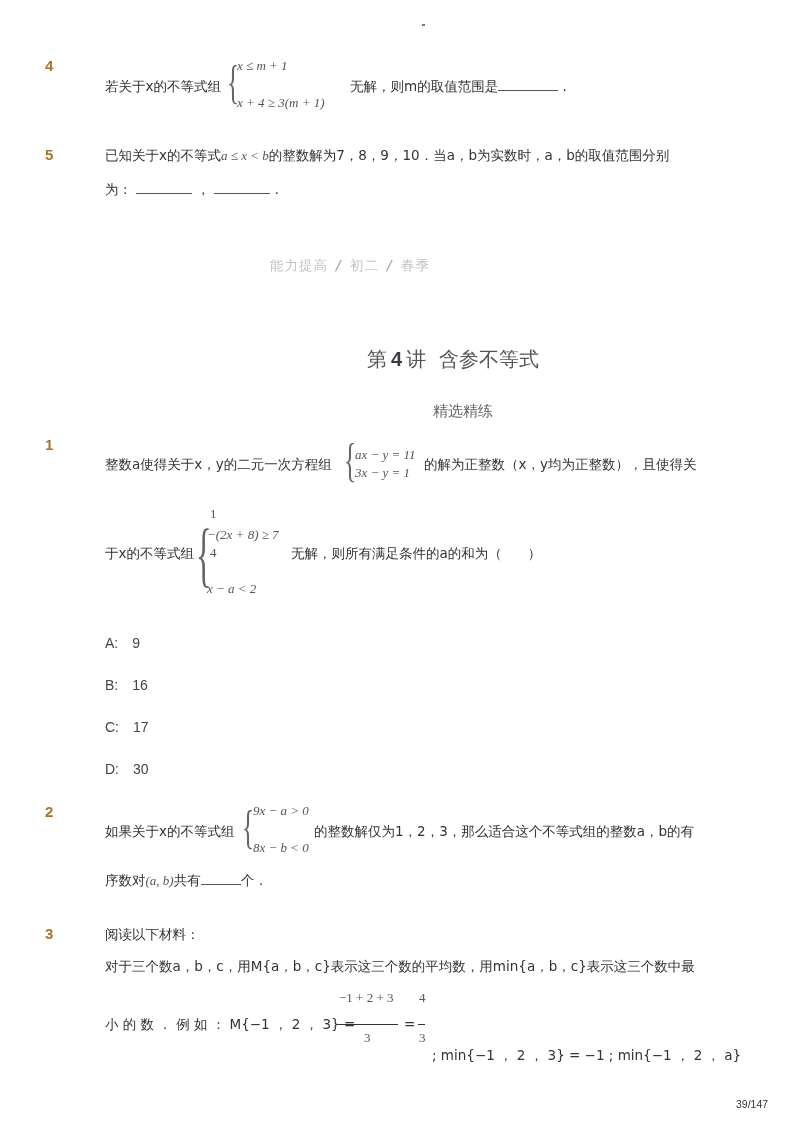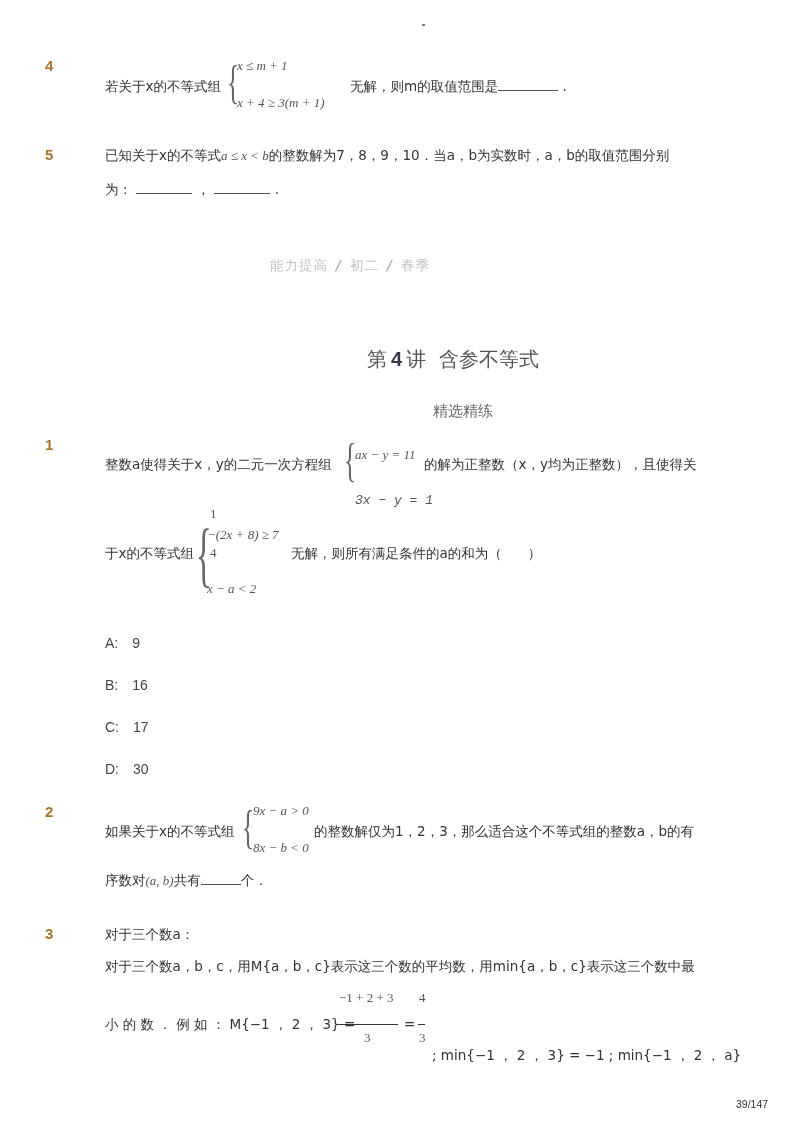--- a/index.html
+++ b/index.html
@@ -73,21 +73,21 @@
 
 <div class="abs lecture-title">
   <span>第</span><span class="num">4</span><span>讲</span>&nbsp;&nbsp;<span>含参不等式</span>
 </div>
 <div class="abs section-title">精选精练</div>
 
 <div class="qnum" style="top:436px;">1</div>
 <div class="abs txt" style="left:105px; top:456px;">整数a使得关于x，y的二元一次方程组</div>
 <div class="brace" style="left:344px; top:434px; font-size:46px; transform:scaleX(0.55);">{</div>
 <div class="abs math" style="left:355px; top:447px;">ax − y = 11</div>
-<div class="abs math" style="left:355px; top:493px;font-family:Liberation Mono, monospace;">3x − y = 1</div>
+<div class="abs math" style="left:355px; top:465px;">3x − y = 1</div>
 <div class="abs txt" style="left:424px; top:456px;">的解为正整数（x，y均为正整数），且使得关</div>
 
 <div class="abs txt" style="left:105px; top:545px;">于x的不等式组</div>
 <div class="brace" style="left:196px; top:513px; font-size:72px; transform:scaleX(0.45);">{</div>
 <div class="abs mathn" style="left:210px; top:506px;">1</div>
 <div class="abs math" style="left:207px; top:527px;">−(2x + 8) ≥ 7</div>
 <div class="abs mathn" style="left:210px; top:545px;">4</div>
 <div class="abs math" style="left:207px; top:581px;">x − a &lt; 2</div>
 <div class="abs txt" style="left:291px; top:545px;">
   <span>无解，则所有满足条件的a的和为（</span><span style="display:inline-block;width:26px;"></span><span>）</span>
@@ -102,21 +102,21 @@
 <div class="abs txt" style="left:105px; top:823px;text-align:center;">如果关于x的不等式组</div>
 <div class="brace" style="left:242px; top:801px; font-size:46px; transform:scaleX(0.55);">{</div>
 <div class="abs math" style="left:253px; top:803px;">9x − a &gt; 0</div>
 <div class="abs math" style="left:253px; top:840px;">8x − b &lt; 0</div>
 <div class="abs txt" style="left:314px; top:823px;">的整数解仅为1，2，3，那么适合这个不等式组的整数a，b的有</div>
 <div class="abs txt" style="left:105px; top:872px;">
   <span>序数对</span><span class="math">(a, b)</span><span>共有</span><span class="blank" style="width:40px;"></span><span>个．</span>
 </div>
 
 <div class="qnum" style="top:925px;">3</div>
-<div class="abs txt" style="left:105px; top:926px;">对于三个数a：</div>
+<div class="abs txt" style="left:105px; top:926px;">阅读以下材料：</div>
 <div class="abs txt" style="left:105px; top:958px;">对于三个数a，b，c，用M{a，b，c}表示这三个数的平均数，用min{a，b，c}表示这三个数中最</div>
 <div class="abs txt" style="left:105px; top:1016px;">小 的 数 ． 例 如 ： M{−1 ， 2 ， 3} =</div>
 <div class="abs mathn" style="left:339px; top:990px;">−1 + 2 + 3</div>
 <div class="frac-bar" style="left:338px; top:1024px; width:60px;"></div>
 <div class="abs mathn" style="left:364px; top:1030px;">3</div>
 <div class="abs txt" style="left:404px; top:1016px;">=</div>
 <div class="abs mathn" style="left:419px; top:990px;">4</div>
 <div class="frac-bar" style="left:418px; top:1024px; width:7px;"></div>
 <div class="abs mathn" style="left:419px; top:1030px;">3</div>
 <div class="abs txt" style="left:432px; top:1016px;margin-top:31px;">; min{−1 ， 2 ， 3} = −1 ; min{−1 ， 2 ， a}</div>

